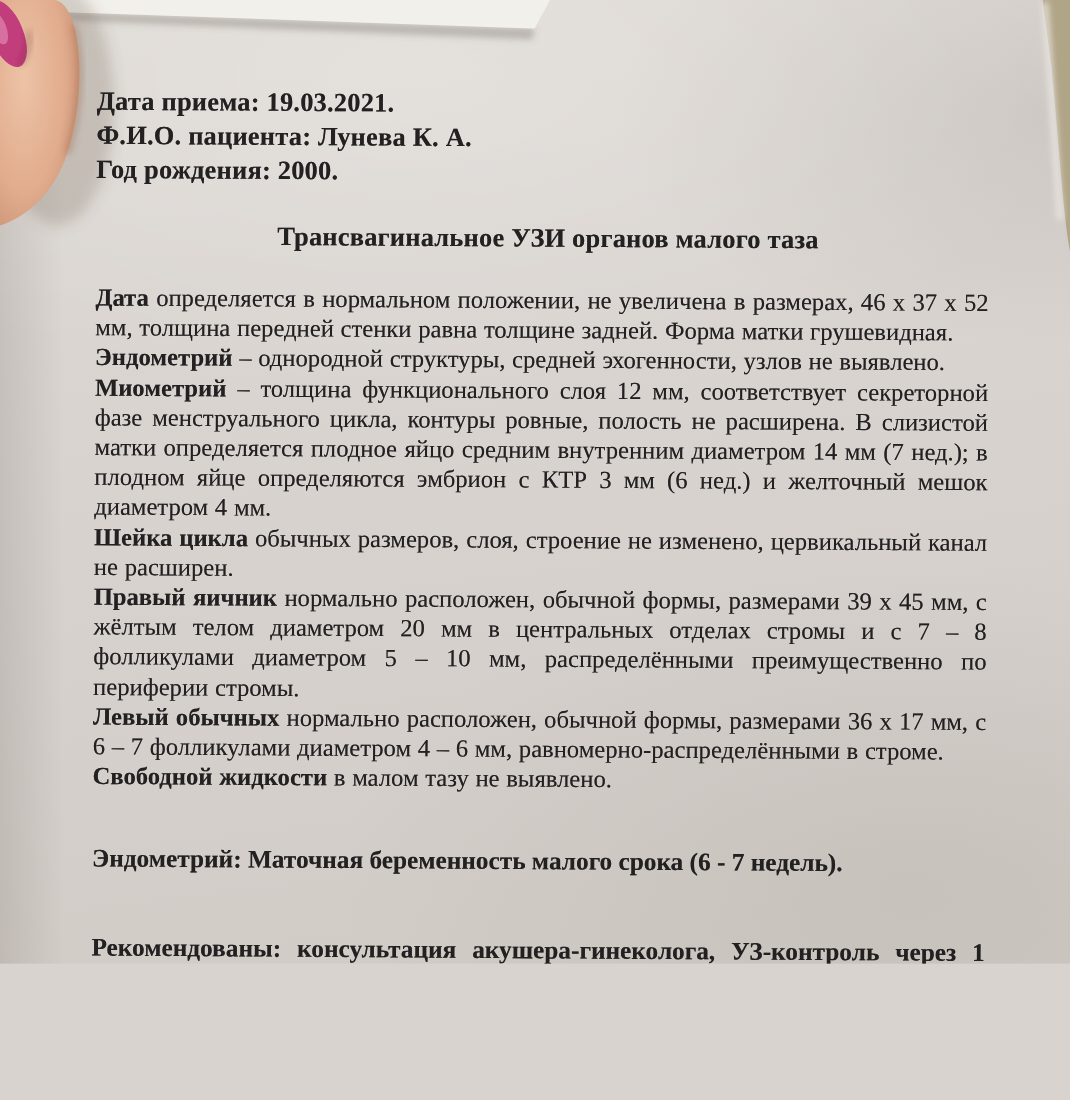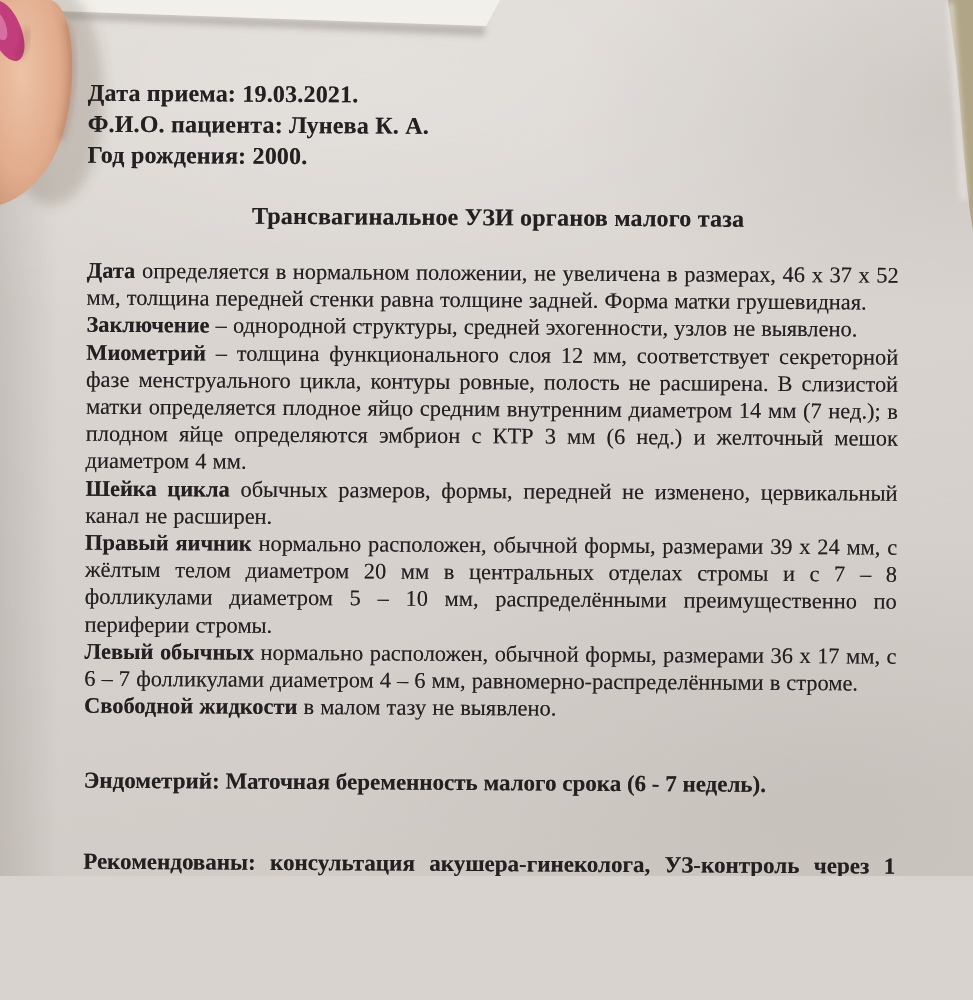--- a/index.html
+++ b/index.html
@@ -82,34 +82,34 @@
     </div>
 
     <h1 class="title">Трансвагинальное УЗИ органов малого таза</h1>
 
     <section class="body-text">
       <p>
         <span class="lead">Дата</span>
         <span>определяется в нормальном положении, не увеличена в размерах, 46 х 37 х 52 мм, толщина передней стенки равна толщине задней. Форма матки грушевидная.</span>
       </p>
       <p>
-        <span class="lead">Заключение</span>
+        <span class="lead">Эндометрий</span>
         <span>– однородной структуры, средней эхогенности, узлов не выявлено.</span>
       </p>
       <p>
         <span class="lead">Миометрий</span>
         <span>– толщина функционального слоя 12 мм, соответствует секреторной фазе менструального цикла, контуры ровные, полость не расширена. В слизистой матки определяется плодное яйцо средним внутренним диаметром 14 мм (7 нед.); в плодном яйце определяются эмбрион с КТР 3 мм (6 нед.) и желточный мешок диаметром 4 мм.</span>
       </p>
       <p>
         <span class="lead">Шейка цикла</span>
-        <span>обычных размеров, формы, передней не изменено, цервикальный канал не расширен.</span>
+        <span>обычных размеров, слоя, строение не изменено, цервикальный канал не расширен.</span>
       </p>
       <p>
         <span class="lead">Правый яичник</span>
-        <span>нормально расположен, обычной формы, размерами 39 х 24 мм, с жёлтым телом диаметром 20 мм в центральных отделах стромы и с 7 – 8 фолликулами диаметром 5 – 10 мм, распределёнными преимущественно по периферии стромы.</span>
+        <span>нормально расположен, обычной формы, размерами 39 х 45 мм, с жёлтым телом диаметром 20 мм в центральных отделах стромы и с 7 – 8 фолликулами диаметром 5 – 10 мм, распределёнными преимущественно по периферии стромы.</span>
       </p>
       <p>
         <span class="lead">Левый обычных</span>
         <span>нормально расположен, обычной формы, размерами 36 х 17 мм, с 6 – 7 фолликулами диаметром 4 – 6 мм, равномерно-распределёнными в строме.</span>
       </p>
       <p>
         <span class="lead">Свободной жидкости</span>
         <span>в малом тазу не выявлено.</span>
       </p>
     </section>

